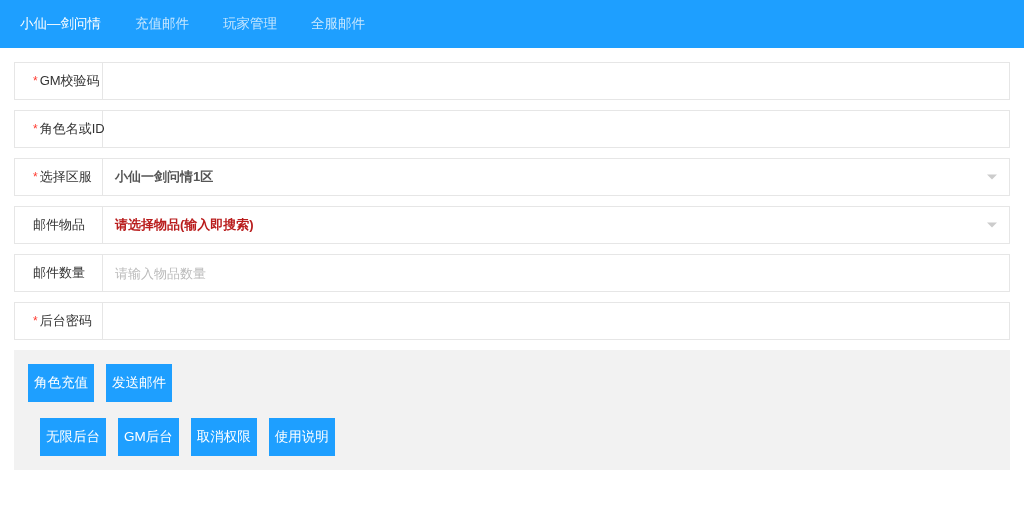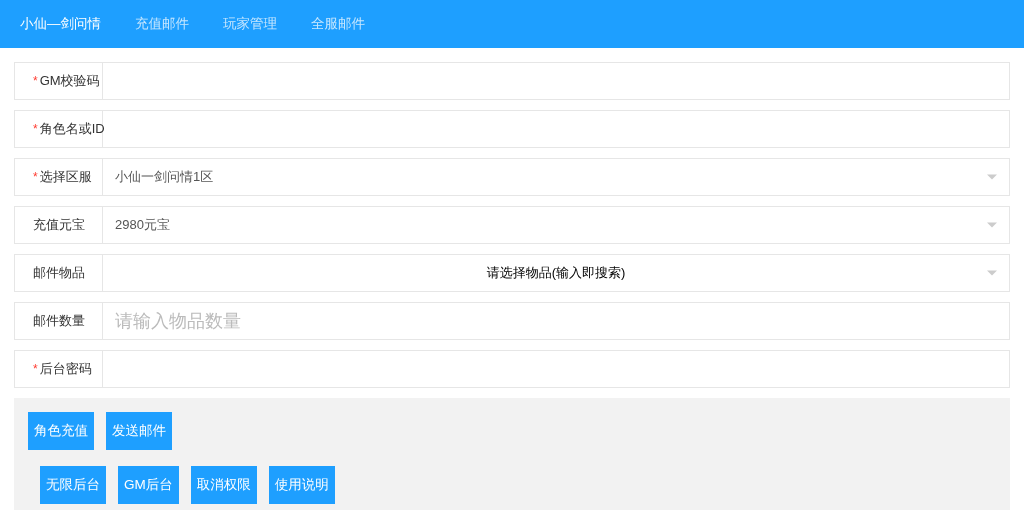--- a/index.html
+++ b/index.html
@@ -64,35 +64,35 @@
       flex: 1;
       display: flex;
       align-items: center;
       padding: 0 12px;
       position: relative;
     }
     .form-control input {
       border: none;
       outline: none;
       width: 100%;
-      font-size: 18px;
+      font-size: 13px;
       color: #15803d;
       font-family: inherit;
     }
     .form-control input::placeholder {
       color: #bbb;
     }
     .select-text {
       color: #555;
       flex: 1;
       font-size: 13px;
+      font-weight: bold;
     }
     .select-text.placeholder {
-      color: #000000;
-      text-align: center;
+      color: #b91c1c;
     }
     .chevron {
       width: 0;
       height: 0;
       border-left: 5px solid transparent;
       border-right: 5px solid transparent;
       border-top: 5px solid #ccc;
       position: absolute;
       right: 12px;
       top: 50%;
@@ -163,29 +163,20 @@
     <div class="form-label">
       <span class="req">*</span>
       <span>选择区服</span>
     </div>
     <div class="form-control">
       <span class="select-text">小仙一剑问情1区</span>
       <span class="chevron"></span>
     </div>
   </div>
 
-  <div class="form-row">
-    <div class="form-label">
-      <span>充值元宝</span>
-    </div>
-    <div class="form-control">
-      <span class="select-text">2980元宝</span>
-      <span class="chevron"></span>
-    </div>
-  </div>
 
   <div class="form-row">
     <div class="form-label">
       <span>邮件物品</span>
     </div>
     <div class="form-control">
       <span class="select-text placeholder">请选择物品(输入即搜索)</span>
       <span class="chevron"></span>
     </div>
   </div>

